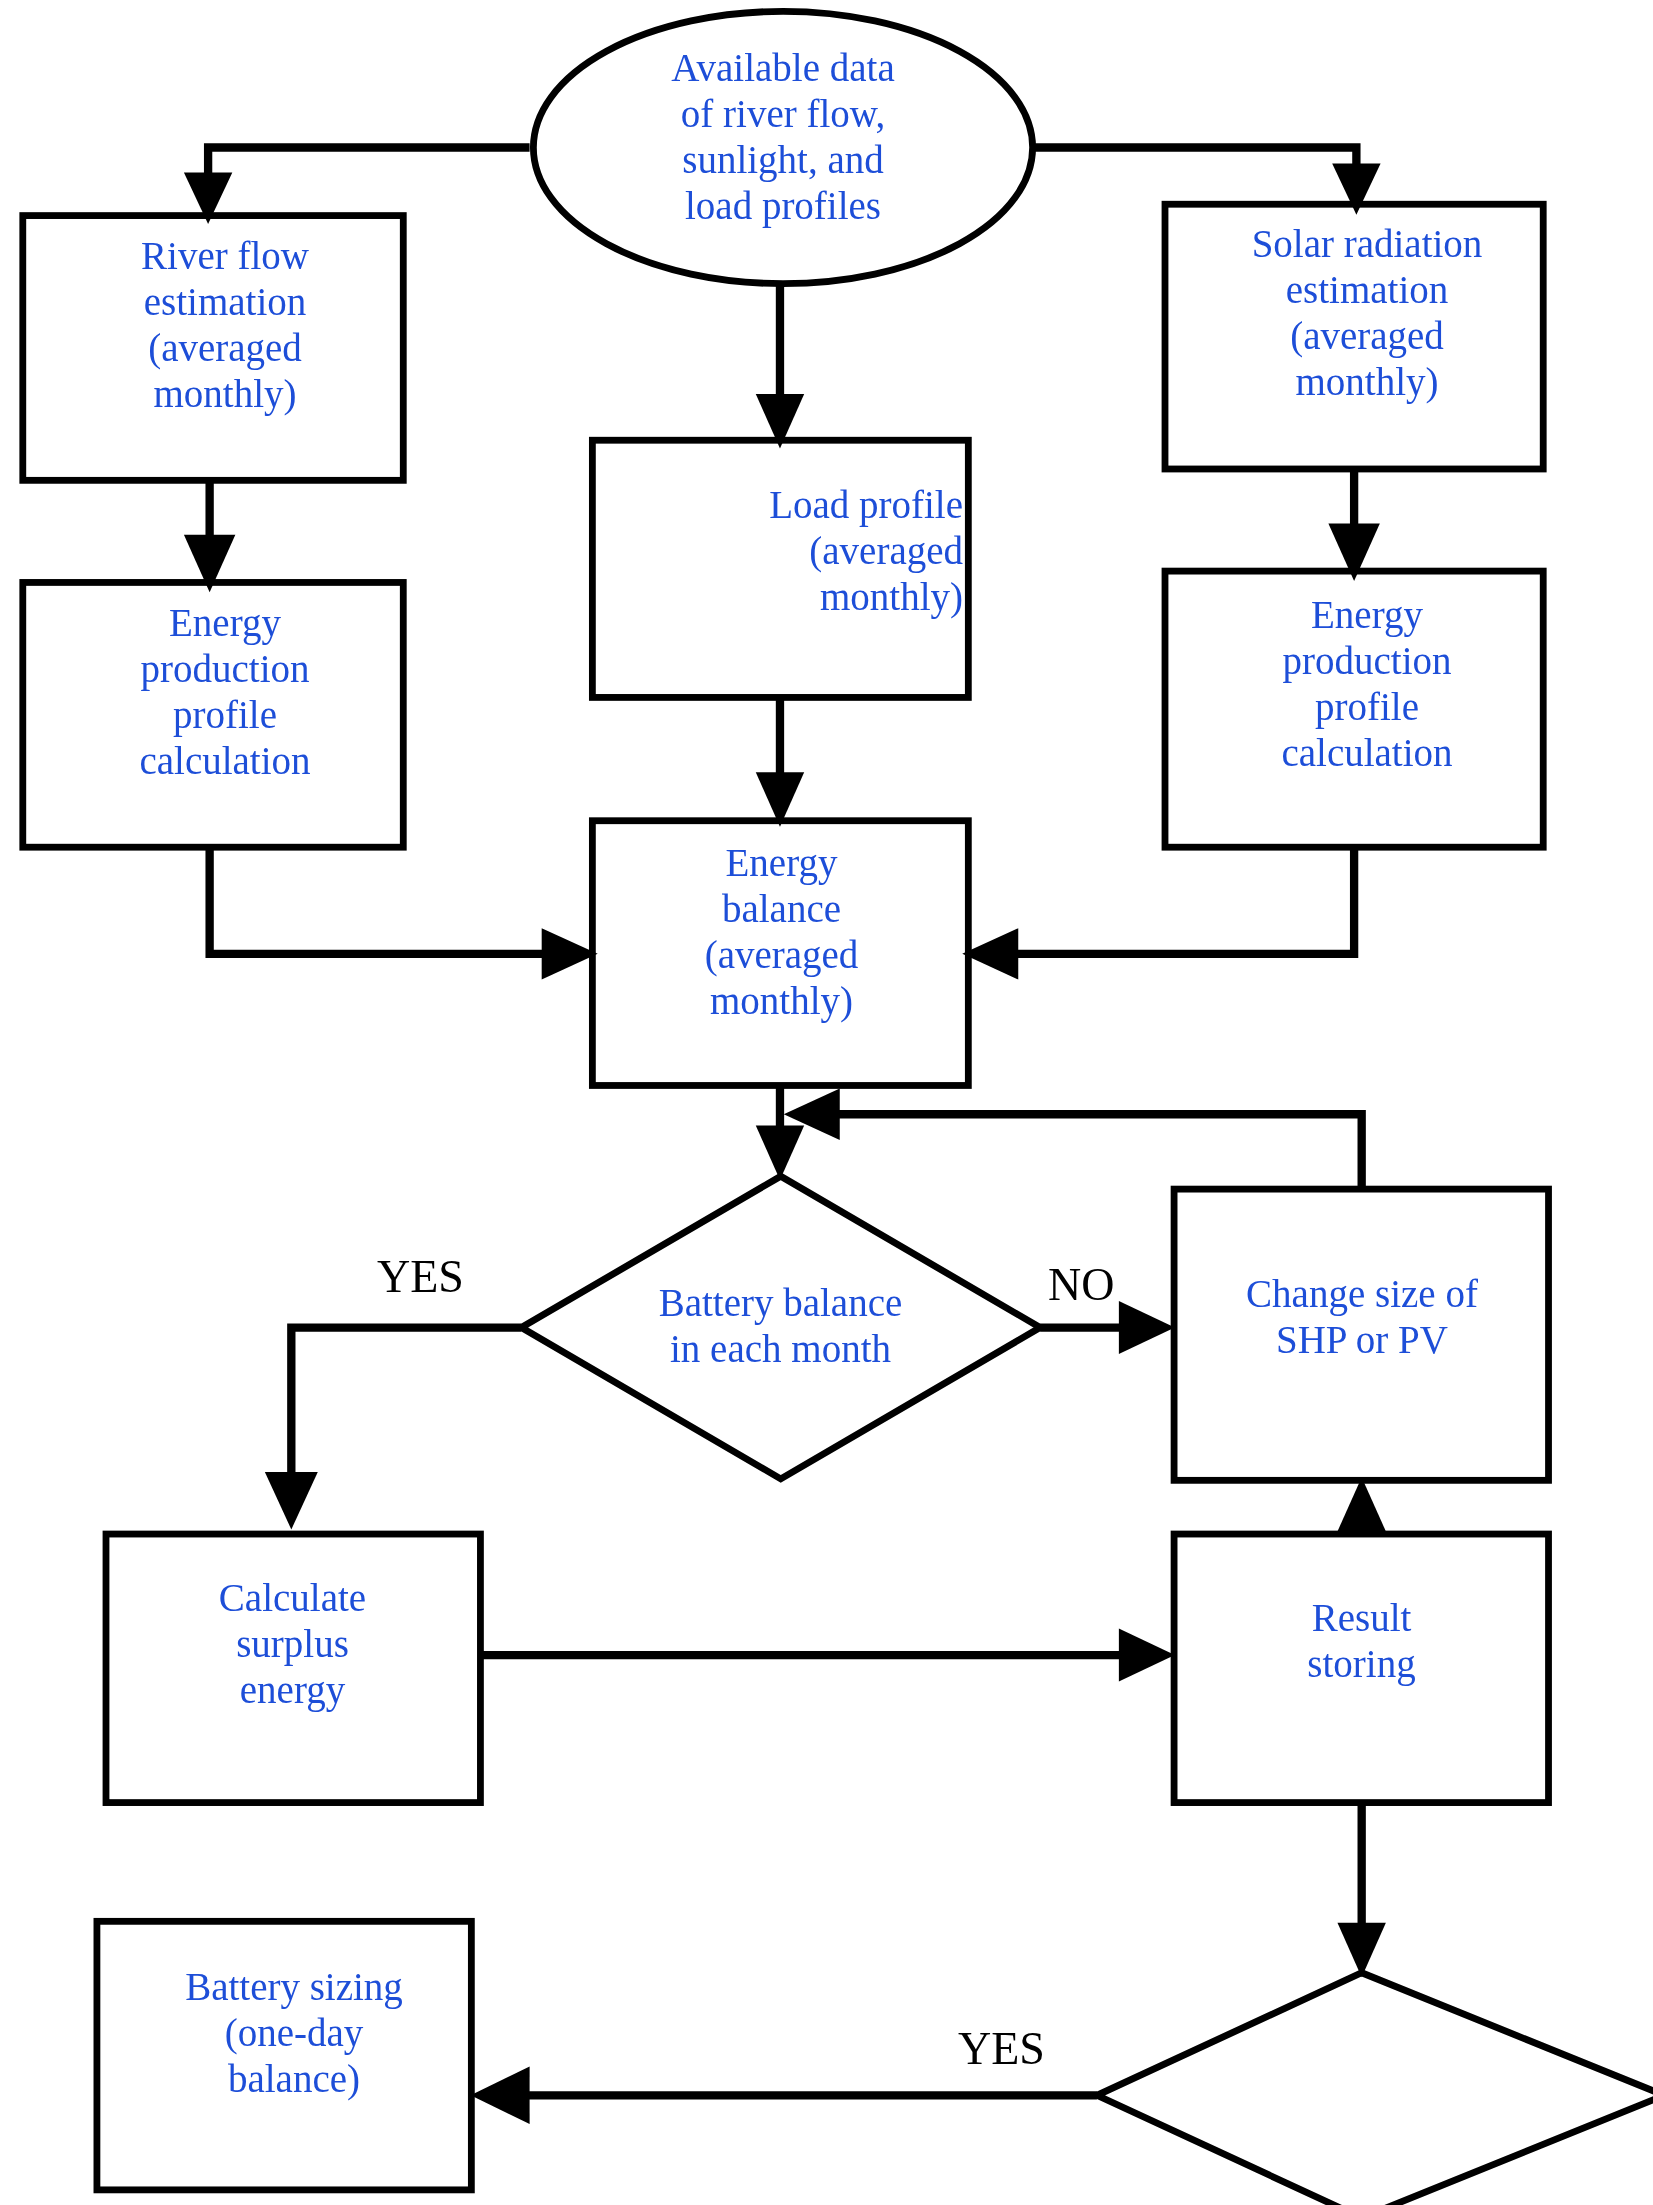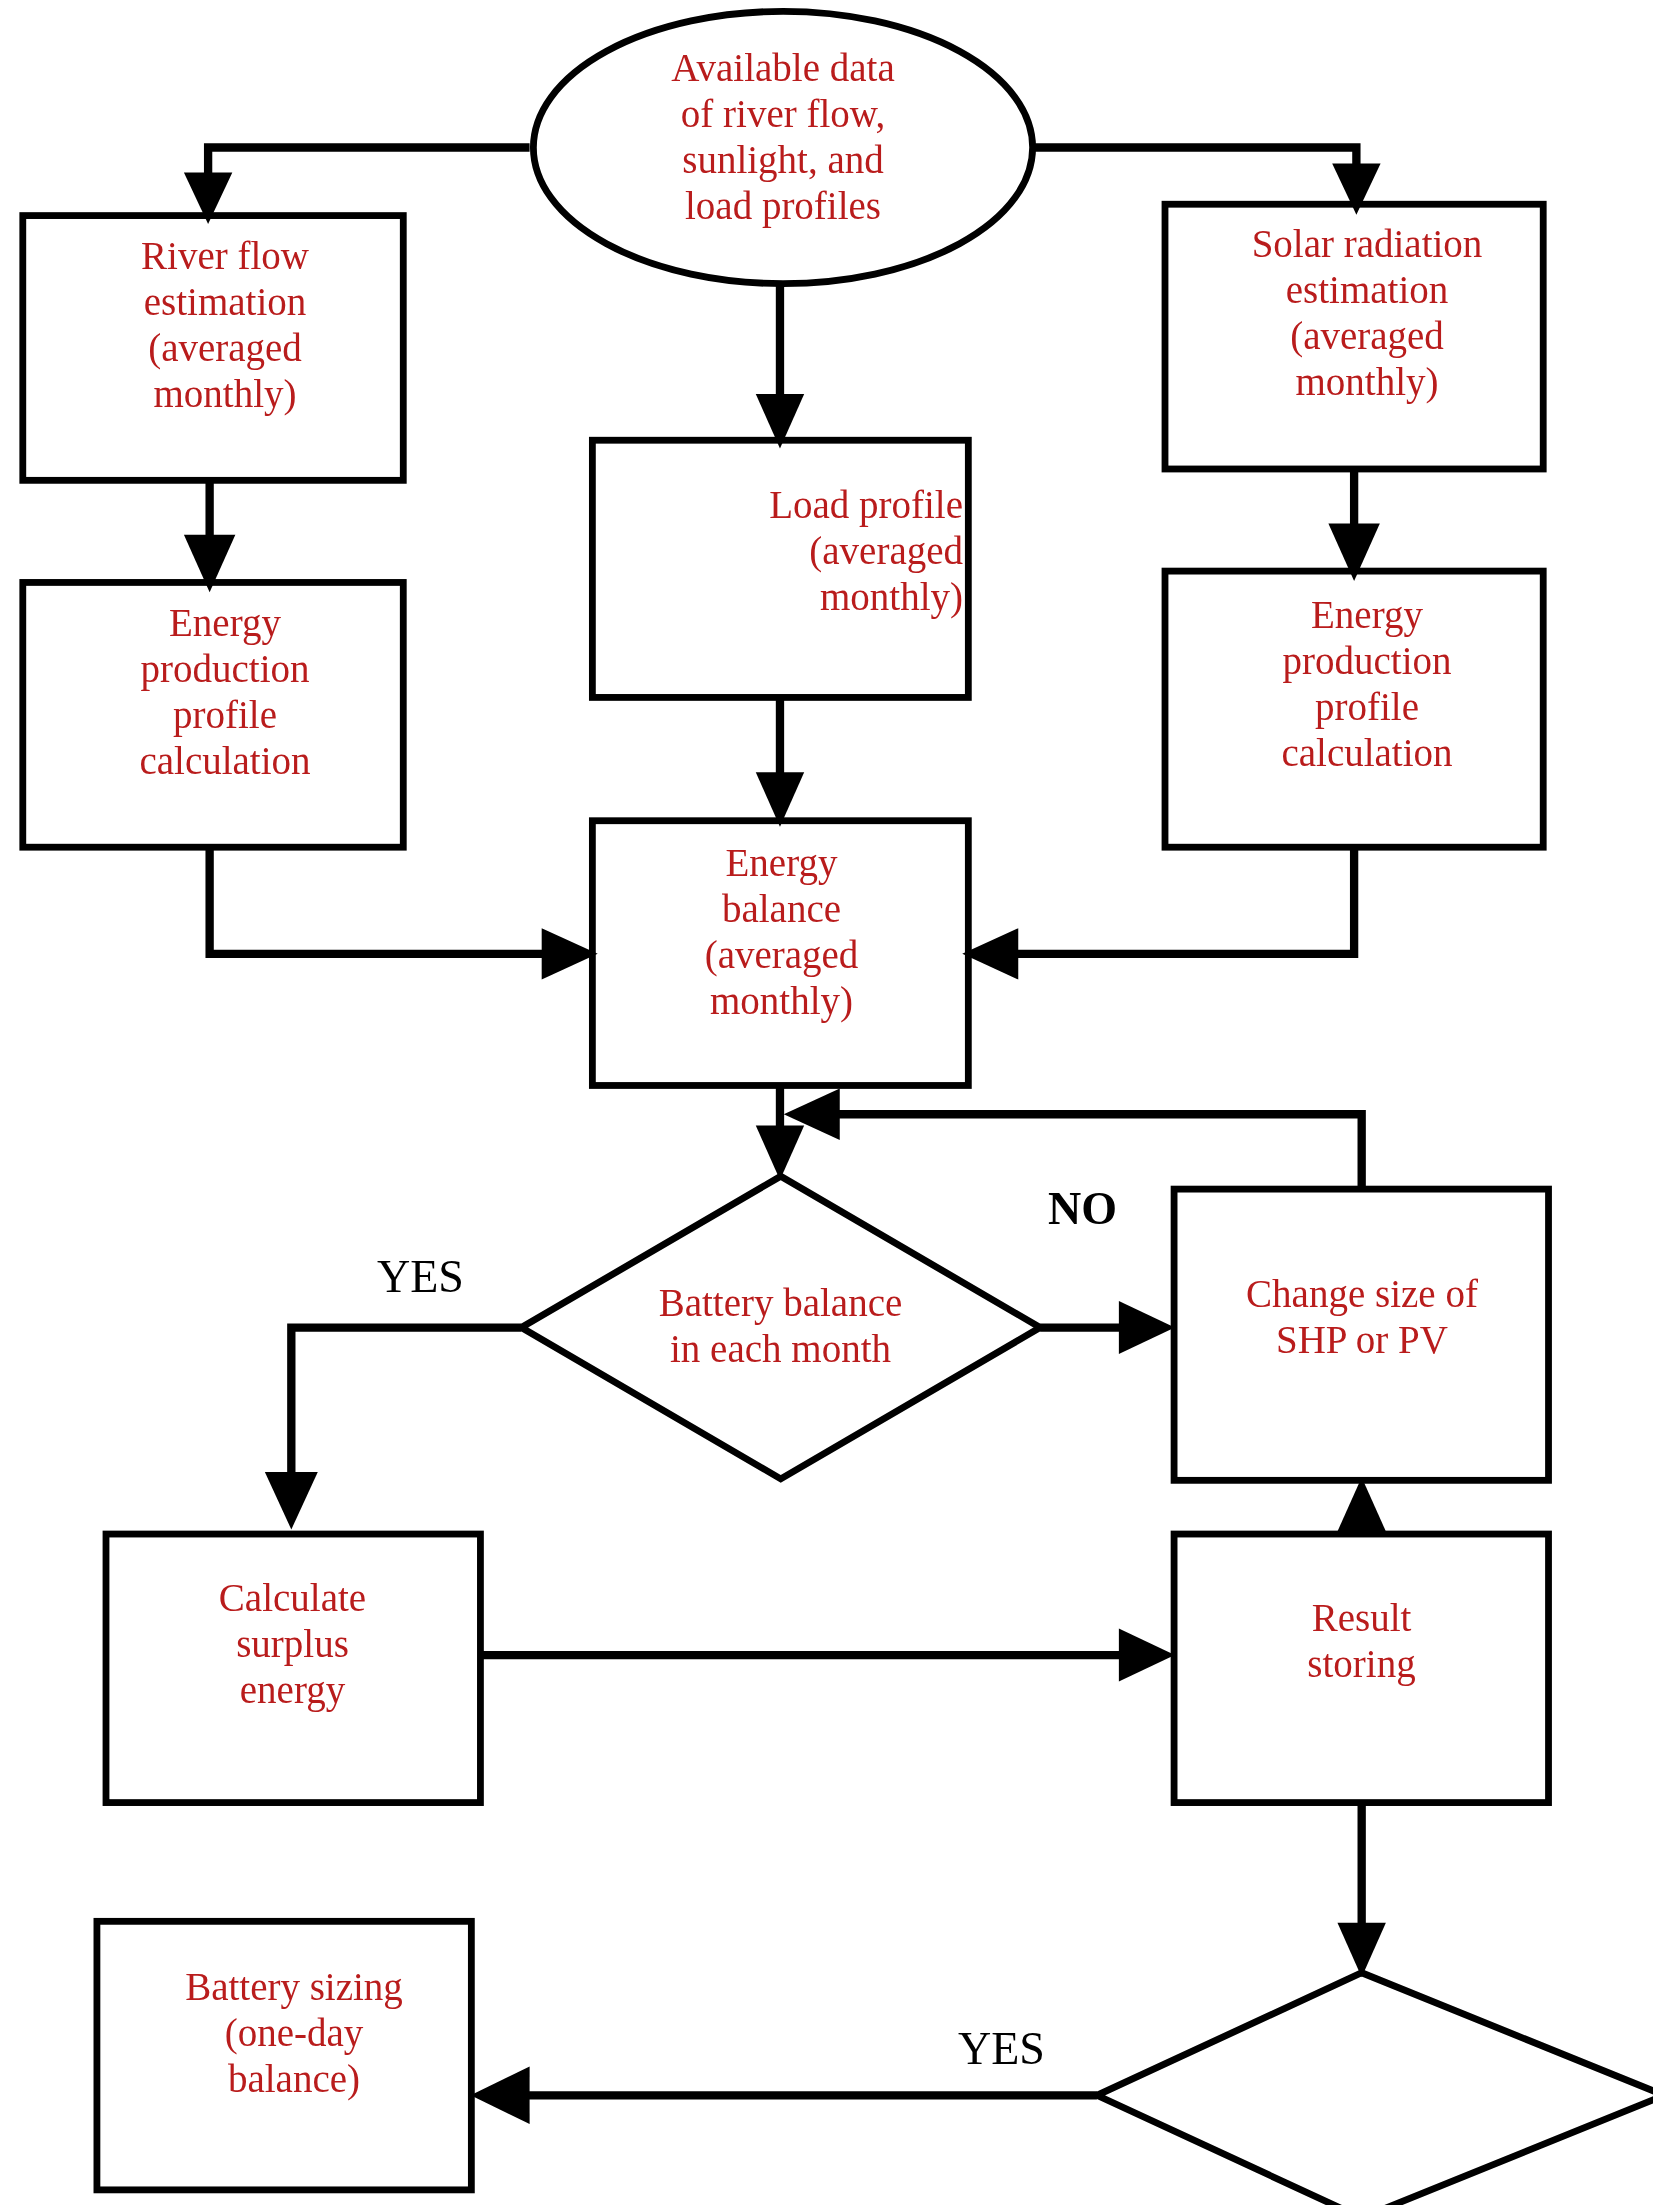--- a/index.html
+++ b/index.html
@@ -34,21 +34,21 @@
     stroke-linecap: butt;
     stroke-linejoin: miter;
   }
   .arrowhead {
     fill: #000000;
     stroke: none;
   }
   .node-text {
     position: absolute;
     font-family: "Liberation Serif", "DejaVu Serif", serif;
-    color: #b91c1c;
+    color: #1d4ed8;
     font-size: 39px;
     line-height: 1.18;
     white-space: pre-line;
     pointer-events: none;
   }
   .t-left   { text-align: center; }
   .t-center { text-align: center; }
   .edge-label {
     position: absolute;
     font-family: "Liberation Serif", "DejaVu Serif", serif;
@@ -216,18 +216,18 @@
   <div class="node-text t-center" style="left:1182px; top:1595px; width:359px;">Result
 storing</div>
 
 
   <div class="node-text t-left" style="left:120px; top:1964px; width:348px;">Battery sizing
 (one-day
 balance)</div>
 
   <div class="edge-label" style="left:377px; top:1252px;">YES</div>
 
-  <div class="edge-label" style="left:1048px; top:1184px;font-weight:bold;">NO</div>
+  <div class="edge-label" style="left:1048px; top:1260px;">NO</div>
 
   <div class="edge-label" style="left:958px; top:2024px;">YES</div>
 
 </div>
 
 
 </body></html>

